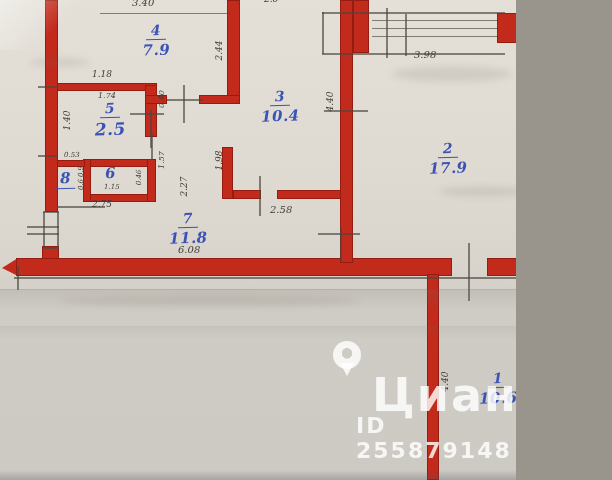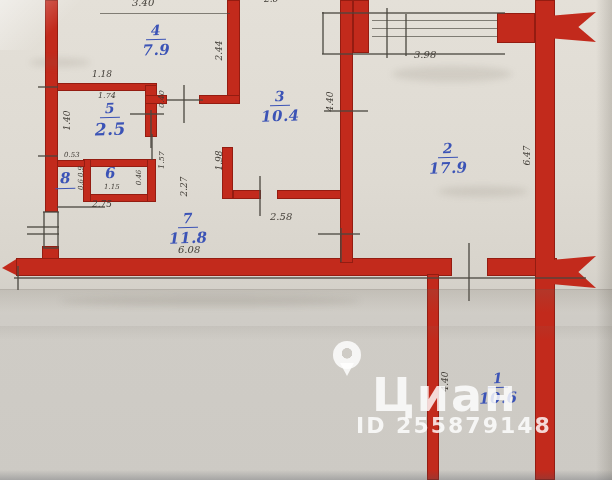--- a/index.html
+++ b/index.html
@@ -1,17 +1,17 @@
 <!DOCTYPE html>
 <html><head>
 <meta charset="utf-8">
 <style>
   html,body{margin:0;padding:0;background:#9a958c;}
   #paper{
-    position:relative;width:612px;height:480px;overflow:hidden;
+    position:relative;width:516px;height:480px;overflow:hidden;
     background:linear-gradient(180deg,#e4e0d8 0%,#dedad2 38%,#d8d4cc 56%,#cfccc6 66%,#cdcac4 100%);
     font-family:"DejaVu Serif",serif;
   }
   .w{position:absolute;background:#c22a1c;box-shadow:inset 0 0 0 1px rgba(94,12,4,.45);}
   .pl{position:absolute;background:#4a463f;opacity:.65;}
   .dim{position:absolute;font-style:italic;font-size:9px;line-height:1;color:#403c36;white-space:nowrap;font-family:"DejaVu Serif",serif;}
   .rot{transform:rotate(-90deg);width:30px;text-align:center;}
   .tiny{font-size:7px;}
   .room-label{position:absolute;text-align:center;color:#3b53b6;font-style:italic;transform:rotate(-2deg);z-index:5;}
   .rnum{display:inline-block;font-size:14px;font-weight:bold;border-bottom:1.6px solid #3b53b6;padding:0 5px 1px;}
@@ -106,21 +106,21 @@
   <span class="dim rot" style="left:147px;top:156px;font-size:8px">1.57</span>
   <span class="dim rot" style="left:169px;top:182px">2.27</span>
   <span class="dim rot" style="left:204px;top:156px">1.98</span>
   <span class="dim tiny" style="left:64px;top:152px">0.53</span>
   <span class="dim tiny" style="left:104px;top:184px">1.15</span>
   <span class="dim rot tiny" style="left:124px;top:174px">0.46</span>
   <span class="dim" style="left:92px;top:200px">2.75</span>
   <span class="dim rot tiny" style="left:66px;top:168px">0.9</span>
   <span class="dim rot tiny" style="left:66px;top:181px">0.6</span>
   <span class="dim" style="left:178px;top:245px;font-size:10px">6.08</span>
-  <span class="dim" style="left:270px;top:212px;font-size:10px">2.58</span>
+  <span class="dim" style="left:270px;top:205px;font-size:10px">2.58</span>
   <span class="dim rot" style="left:315px;top:97px">4.40</span>
   <span class="dim" style="left:414px;top:50px;font-size:10px">3.98</span>
   <span class="dim rot" style="left:512px;top:151px">6.47</span>
   <span class="dim rot" style="left:430px;top:377px">4.40</span>
 
   <div class="room-label" style="left:128px;top:20px;width:56px">
     <span class="rnum">4</span>
     <span class="rarea">7.9</span>
   </div>
   <div class="room-label" style="left:252px;top:86px;width:56px">

